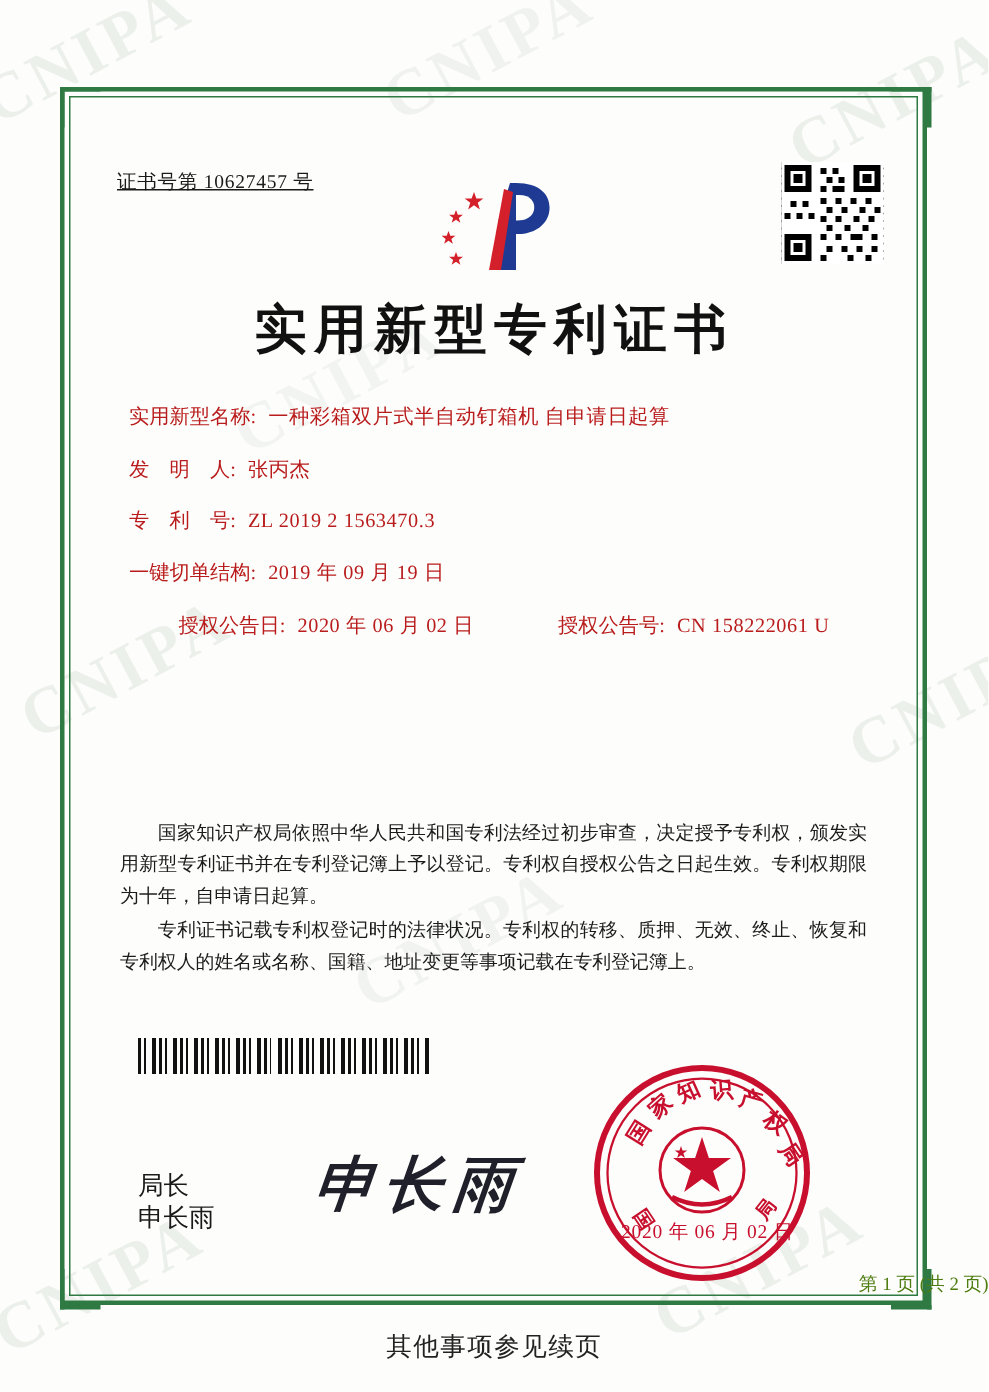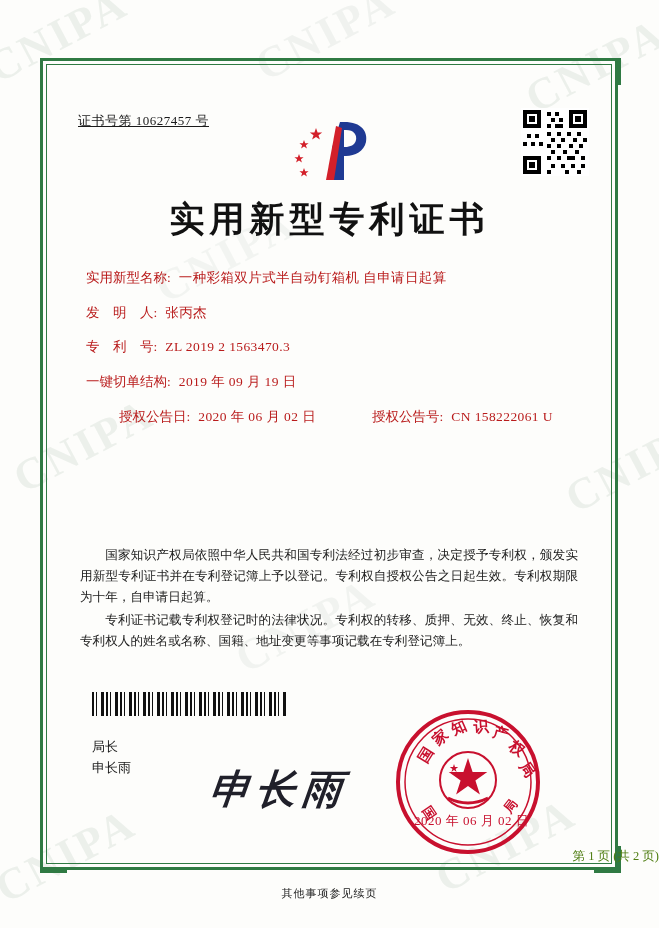--- a/index.html
+++ b/index.html
@@ -162,22 +162,22 @@
       #111 4px, #111 5px,
       transparent 5px, transparent 9px,
       #111 9px, #111 12px,
       transparent 12px, transparent 14px
     );
   }
 
   
   .sig-label {
     position: absolute;
-    left: 92px; top: 736px;
-    font-size: 13px;
+    left: 92px; top: 780px;
+    font-size: 17px;
     line-height: 21px;
   }
   .sig-script {
     position: absolute;
     left: 210px; top: 762px;
     font-size: 40px;
     font-family: "Liberation Serif", serif;
     font-style: italic;
     font-weight: bold;
     letter-spacing: 6px;
@@ -205,21 +205,21 @@
     position: absolute;
     left: 0; right: 0; top: 848px;
     text-align: right;
     font-size: 12.5px;
     color: #4d7c0f;
   }
   .footer-note {
     position: absolute;
     left: 0; right: 0; top: 886px;
     text-align: center;
-    font-size: 11px;
+    font-size: 17px;
     color: #222;
     letter-spacing: 1px;
   }
 </style>
 </head>
 <body>
 
 <div id="page">
 
   <div class="wm wm1">CNIPA</div>

